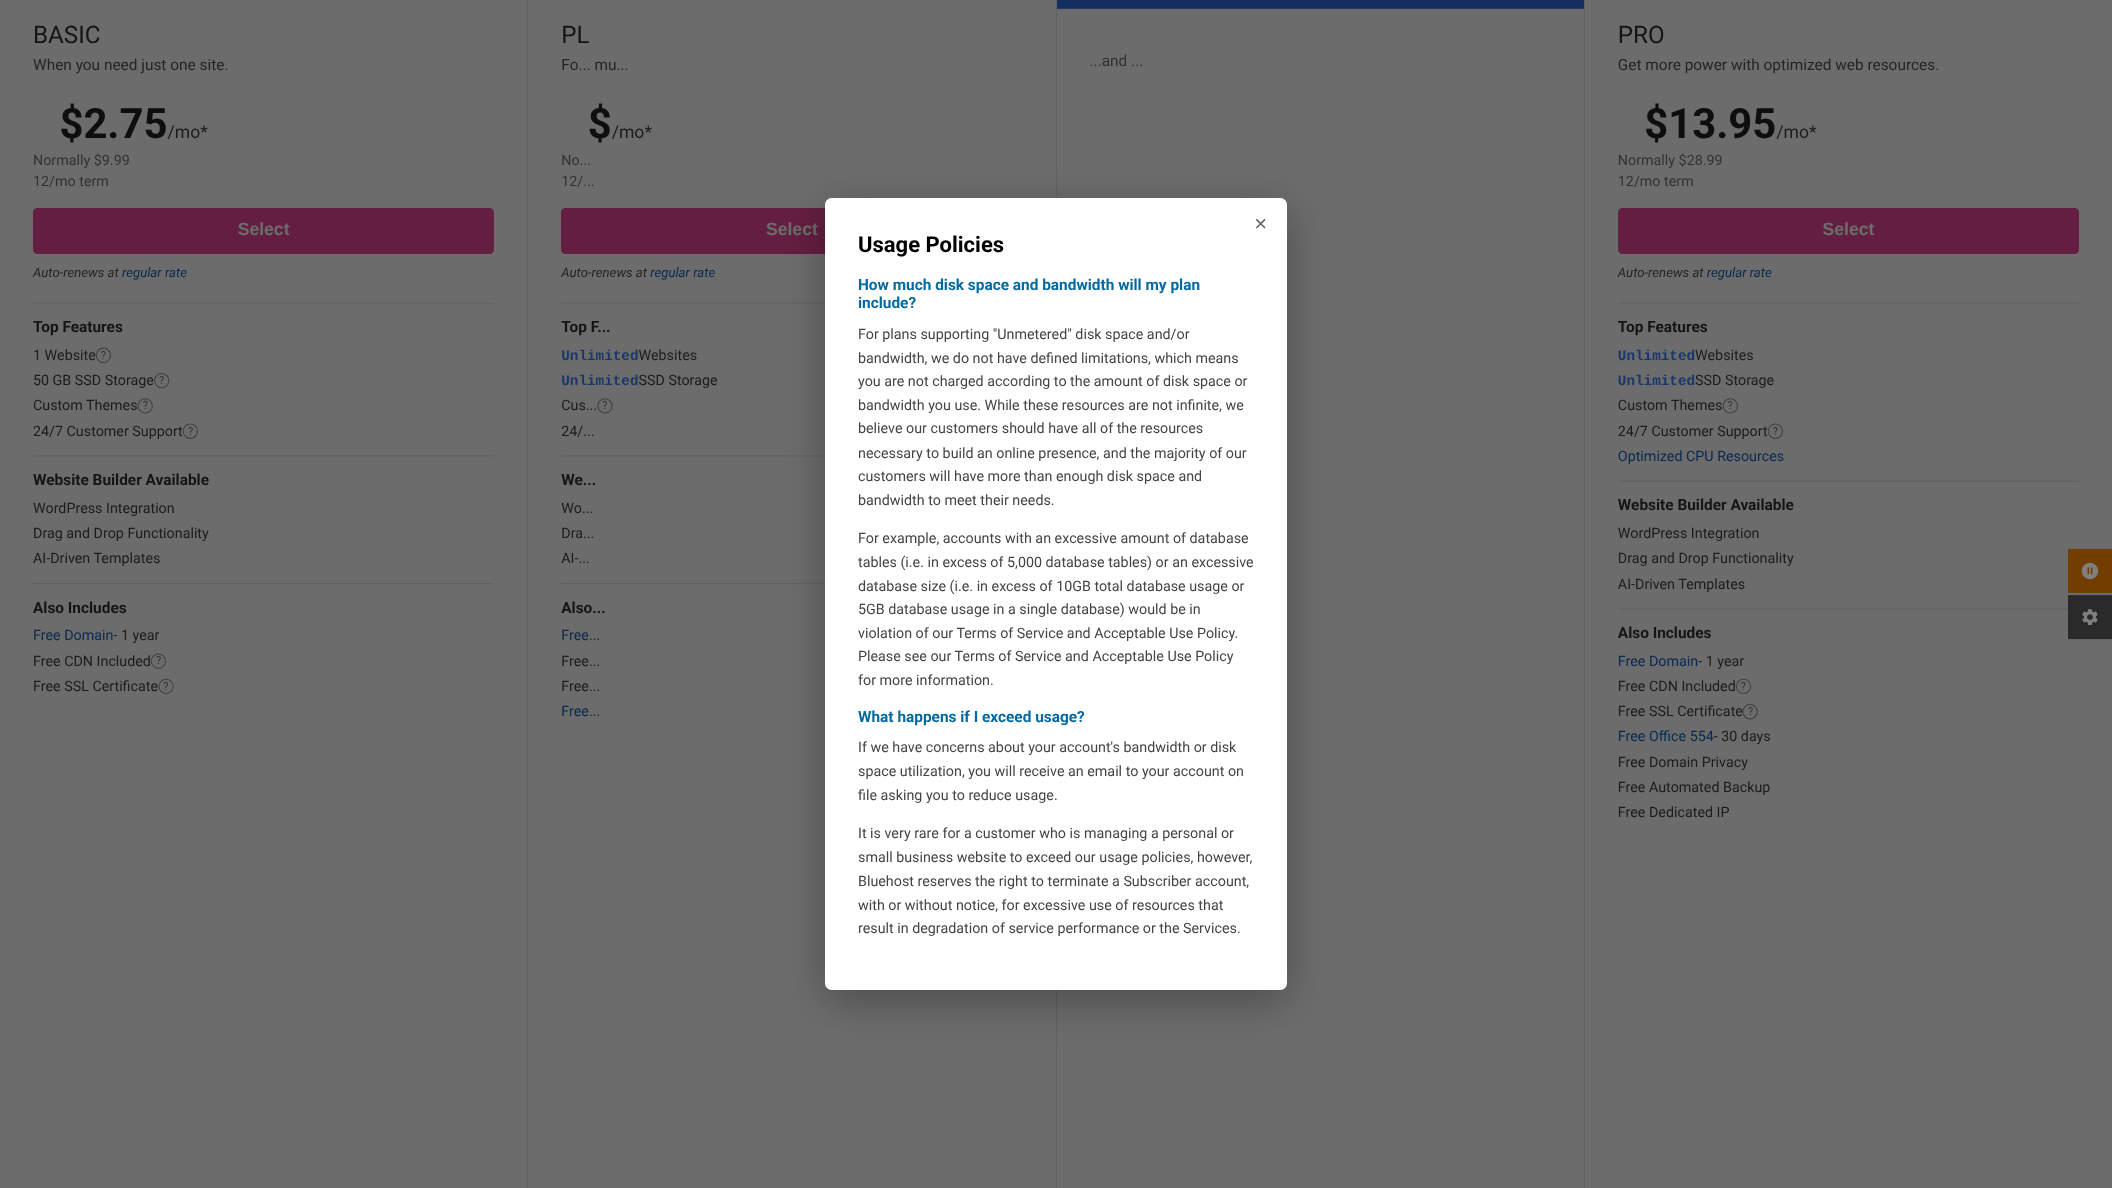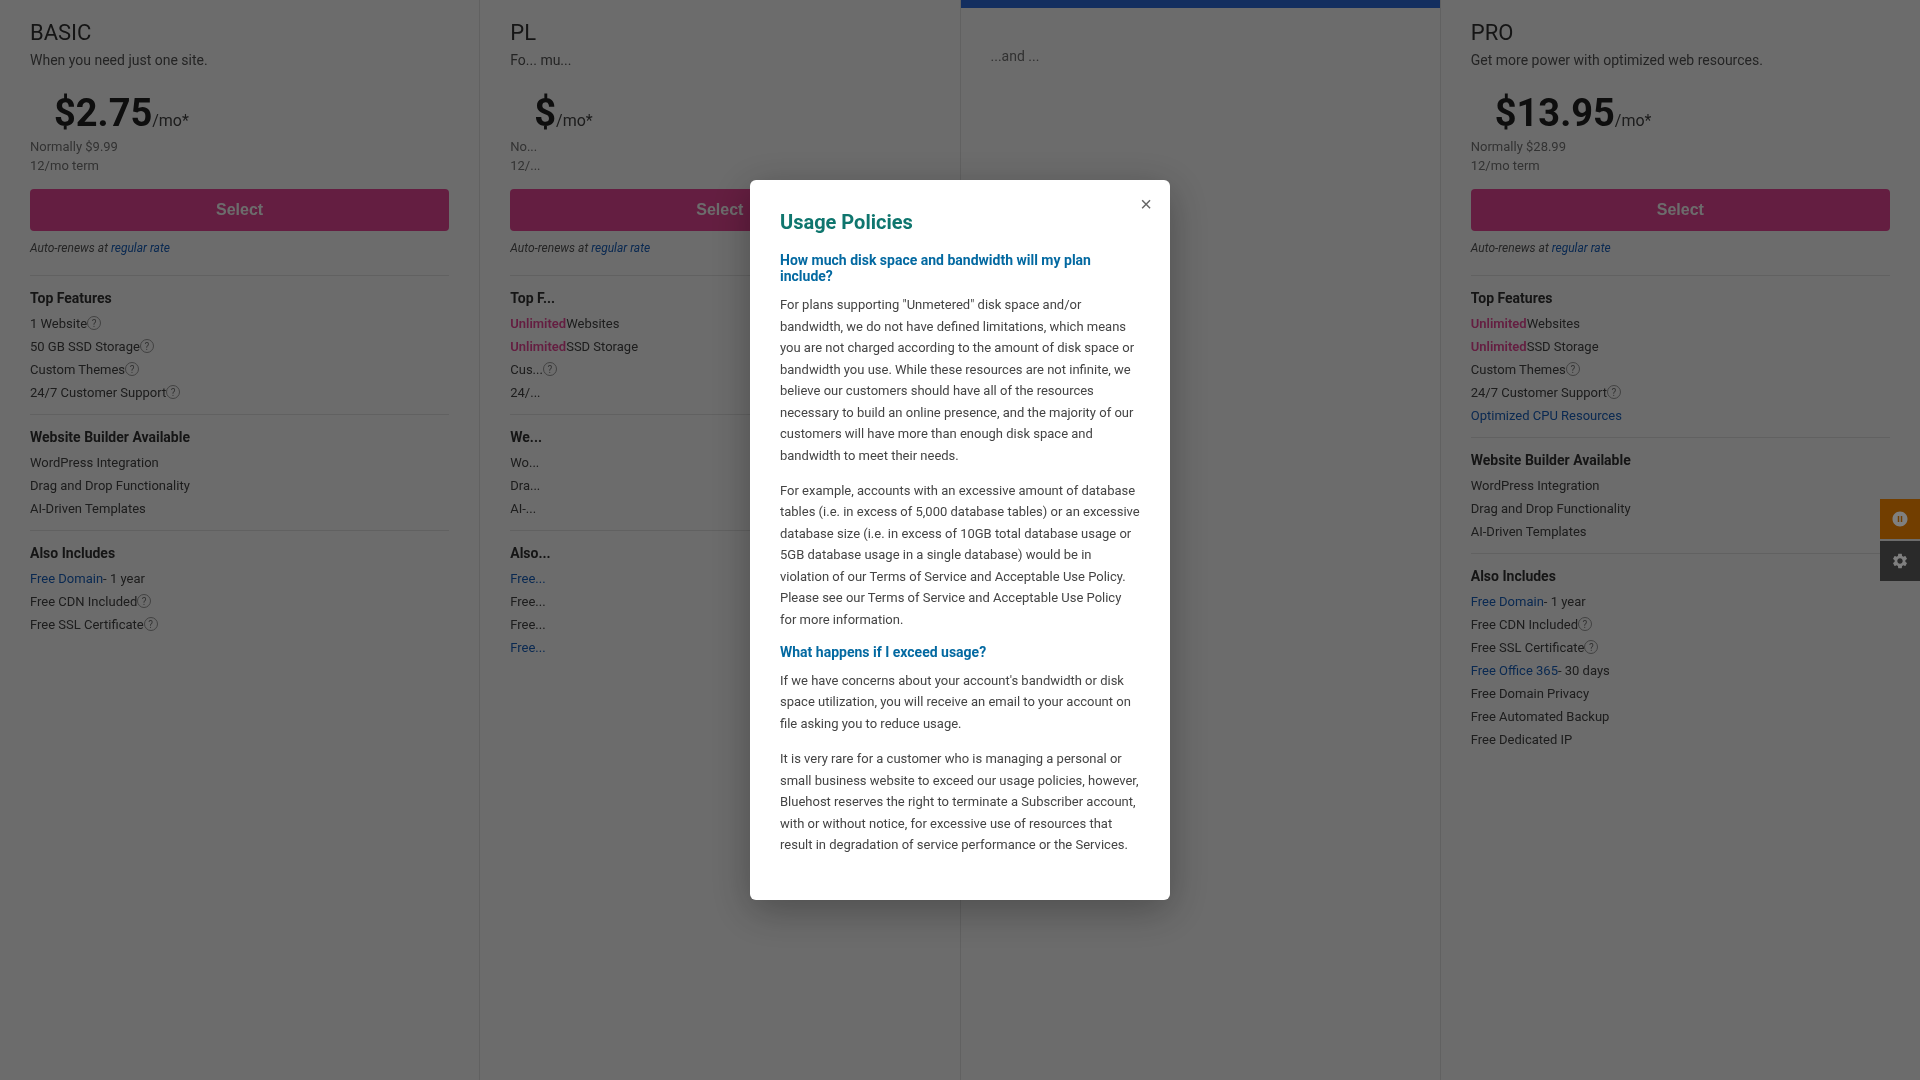--- a/index.html
+++ b/index.html
@@ -122,22 +122,23 @@
       width: 14px;
       height: 14px;
       border-radius: 50%;
       border: 1px solid #999;
       font-size: 10px;
       color: #777;
       cursor: pointer;
     }
 
     .unlimited-text {
-      color: #ec4899;
+      color: #3b82f6;
       font-weight: 600;
+      font-family: Liberation Mono, monospace;
     }
 
     .optimized-link {
       color: #1861bf;
       text-decoration: none;
       font-size: 13px;
     }
 
     
     .modal-overlay {
@@ -169,21 +170,21 @@
       color: #666;
       cursor: pointer;
       background: none;
       border: none;
       line-height: 1;
     }
 
     .modal-title {
       font-size: 20px;
       font-weight: 700;
-      color: #0f766e;
+      color: #000000;
       margin-bottom: 18px;
     }
 
     .modal-question {
       font-size: 14px;
       font-weight: 700;
       color: #0369a1;
       margin-bottom: 10px;
     }
 
@@ -430,21 +431,21 @@
     </div>
     <div class="feature-item">
       <span>Free CDN Included</span>
       <span class="info-icon">?</span>
     </div>
     <div class="feature-item">
       <span>Free SSL Certificate</span>
       <span class="info-icon">?</span>
     </div>
     <div class="feature-item">
-      <a href="#">Free Office 365</a>
+      <a href="#">Free Office 554</a>
         <span> - 30 days</span>
     </div>
     <div class="feature-item">
       <span>Free Domain Privacy</span>
     </div>
     <div class="feature-item">
       <span>Free Automated Backup</span>
     </div>
     <div class="feature-item">
       <span>Free Dedicated IP</span>

